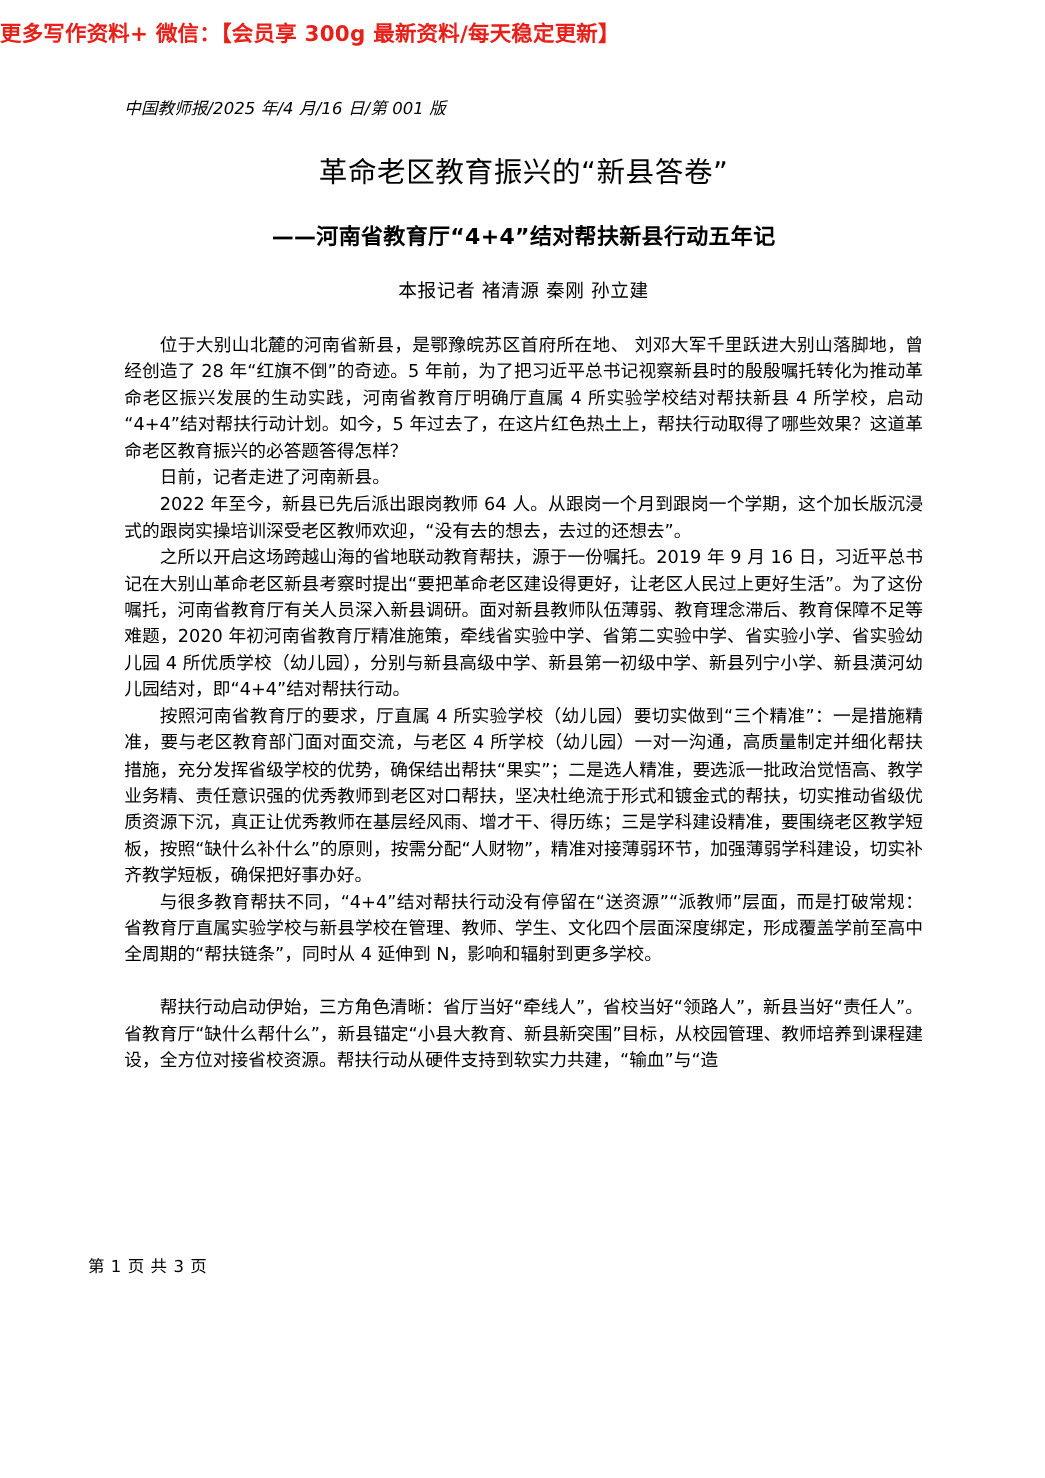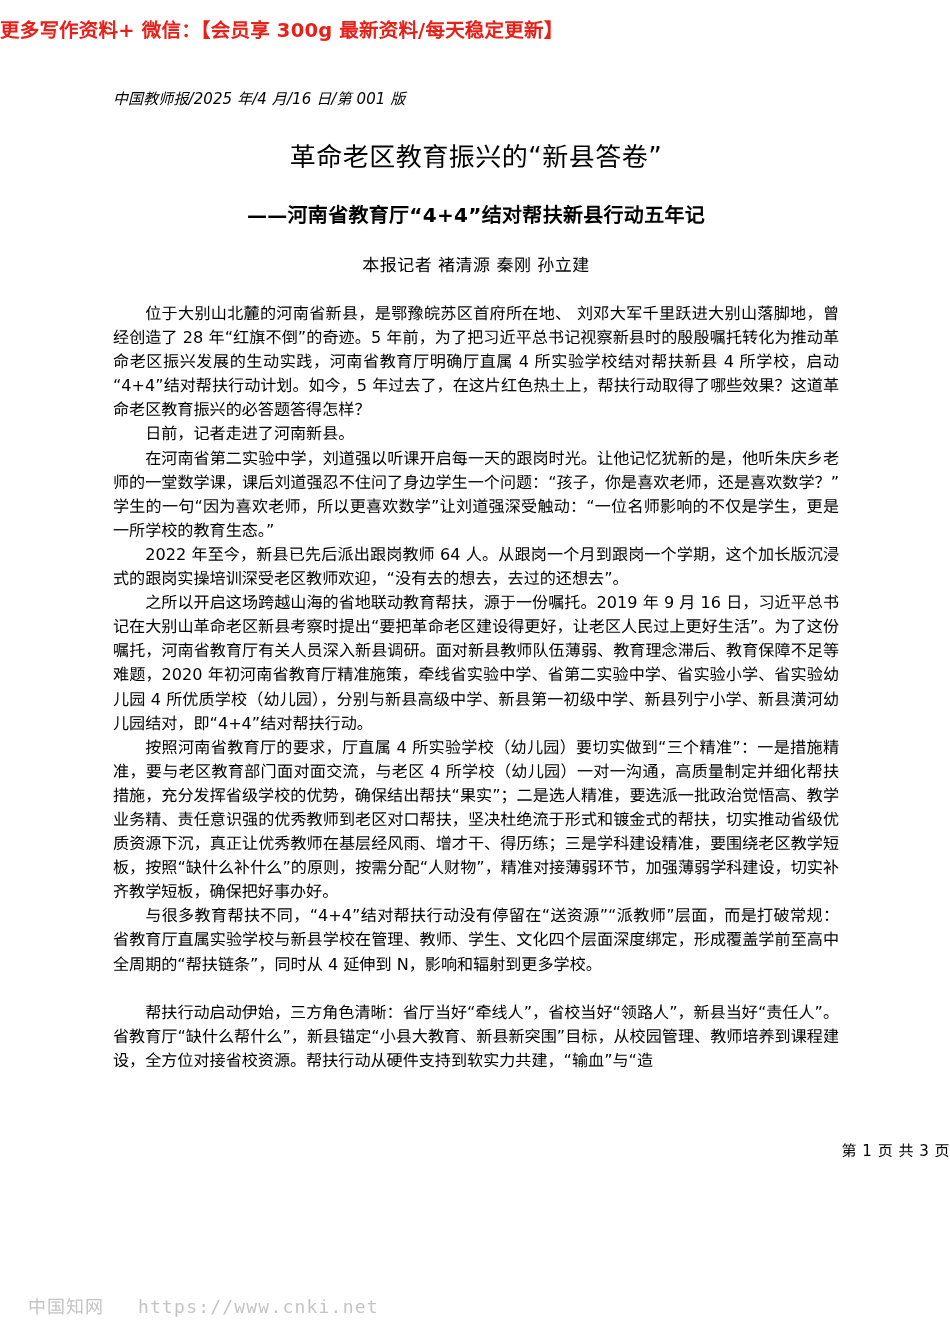--- a/index.html
+++ b/index.html
@@ -93,21 +93,21 @@
   .body-text p.gap-before {
     margin-top: 24px;
   }
 
   
   .page-footer {
     position: absolute;
     left: 0;
     top: 1139px;
     width: 950px;
-    text-align: right;
+    text-align: left;
     font-size: 15px;
     color: #000;
     letter-spacing: 0.5px;
     text-decoration: underline;
   }
   .page-footer .inner {
     display: inline-block;
     margin-left: 80px;
   }
 
@@ -148,32 +148,27 @@
 
     <h1 class="headline">革命老区教育振兴的“新县答卷”</h1>
 
     <h2 class="subheadline">——河南省教育厅“4+4”结对帮扶新县行动五年记</h2>
 
     <div class="byline">本报记者  褚清源  秦刚  孙立建</div>
 
     <div class="body-text">
       <p class="indent">位于大别山北麓的河南省新县，是鄂豫皖苏区首府所在地、 刘邓大军千里跃进大别山落脚地，曾经创造了 28 年“红旗不倒”的奇迹。5 年前，为了把习近平总书记视察新县时的殷殷嘱托转化为推动革命老区振兴发展的生动实践，河南省教育厅明确厅直属 4 所实验学校结对帮扶新县 4 所学校，启动“4+4”结对帮扶行动计划。如今，5 年过去了，在这片红色热土上，帮扶行动取得了哪些效果？这道革命老区教育振兴的必答题答得怎样？</p>
       <p class="indent">日前，记者走进了河南新县。</p>
-      <p class="indent">在河南省第二实验中学，刘道强以听课开启每一天的跟岗时光。让他记忆犹新的是，他听朱庆乡老师的一堂数学课，课后刘道强忍不住问了身边学生一个问题：“孩子，你是喜欢老师，还是喜欢数学？”学生的一句“因为喜欢老师，所以更喜欢数学”让刘道强深受触动：“一位名师影响的不仅是学生，更是一所学校的教育生态。”</p>
       <p class="indent">2022 年至今，新县已先后派出跟岗教师 64 人。从跟岗一个月到跟岗一个学期，这个加长版沉浸式的跟岗实操培训深受老区教师欢迎，“没有去的想去，去过的还想去”。</p>
       <p class="indent">之所以开启这场跨越山海的省地联动教育帮扶，源于一份嘱托。2019 年 9 月 16 日，习近平总书记在大别山革命老区新县考察时提出“要把革命老区建设得更好，让老区人民过上更好生活”。为了这份嘱托，河南省教育厅有关人员深入新县调研。面对新县教师队伍薄弱、教育理念滞后、教育保障不足等难题，2020 年初河南省教育厅精准施策，牵线省实验中学、省第二实验中学、省实验小学、省实验幼儿园 4 所优质学校（幼儿园），分别与新县高级中学、新县第一初级中学、新县列宁小学、新县潢河幼儿园结对，即“4+4”结对帮扶行动。</p>
       <p class="indent">按照河南省教育厅的要求，厅直属 4 所实验学校（幼儿园）要切实做到“三个精准”：一是措施精准，要与老区教育部门面对面交流，与老区 4 所学校（幼儿园）一对一沟通，高质量制定并细化帮扶措施，充分发挥省级学校的优势，确保结出帮扶“果实”；二是选人精准，要选派一批政治觉悟高、教学业务精、责任意识强的优秀教师到老区对口帮扶，坚决杜绝流于形式和镀金式的帮扶，切实推动省级优质资源下沉，真正让优秀教师在基层经风雨、增才干、得历练；三是学科建设精准，要围绕老区教学短板，按照“缺什么补什么”的原则，按需分配“人财物”，精准对接薄弱环节，加强薄弱学科建设，切实补齐教学短板，确保把好事办好。</p>
       <p class="indent">与很多教育帮扶不同，“4+4”结对帮扶行动没有停留在“送资源”“派教师”层面，而是打破常规：省教育厅直属实验学校与新县学校在管理、教师、学生、文化四个层面深度绑定，形成覆盖学前至高中全周期的“帮扶链条”，同时从 4 延伸到 N，影响和辐射到更多学校。</p>
       <p class="indent gap-before">帮扶行动启动伊始，三方角色清晰：省厅当好“牵线人”，省校当好“领路人”，新县当好“责任人”。省教育厅“缺什么帮什么”，新县锚定“小县大教育、新县新突围”目标，从校园管理、教师培养到课程建设，全方位对接省校资源。帮扶行动从硬件支持到软实力共建，“输血”与“造</p>
     </div>
 
   </div>
 
   <div class="page-footer">
     <span class="inner">第 1 页 共 3 页</span>
   </div>
 
-  <div class="watermark">
-    <span class="wm-logo">中国知网</span>
-    <span class="wm-url">https://www.cnki.net</span>
-  </div>
 
 </div>
 
 </body></html>

